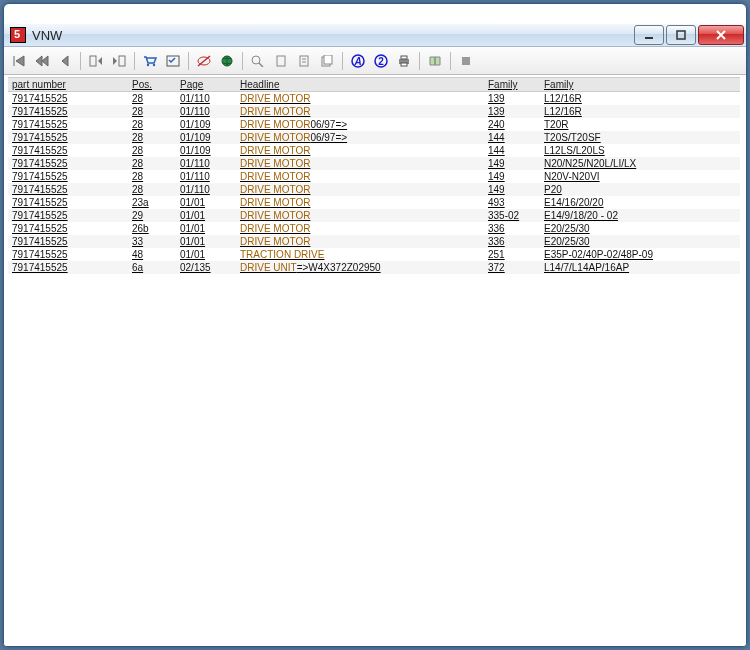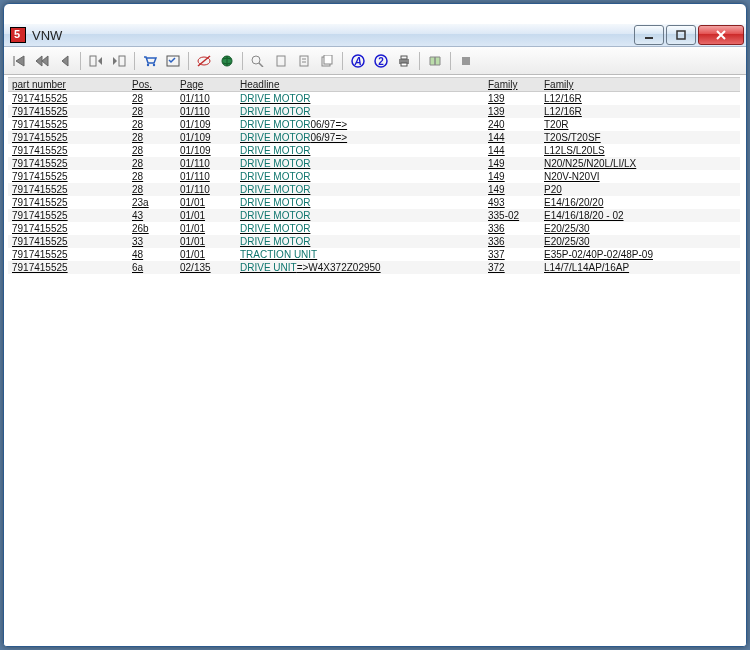--- a/index.html
+++ b/index.html
@@ -111,21 +111,21 @@
     padding:1px 4px;
     color:#222;
   }
   tbody tr:nth-child(even) td { background:#f5f5f5; }
   tbody td {
     padding:1px 4px;
     white-space:nowrap;
     vertical-align:top;
     color:#111;
   }
-  td .lnk { color:#0f766e; }
+  td .lnk { color:#a16207; }
   .col-part  { width:120px; }
   .col-pos   { width:48px; }
   .col-page  { width:60px; }
   .col-head  { width:248px; }
   .col-fam   { width:56px; }
 </style>
 </head>
 <body>
 
 <div class="window">
@@ -356,25 +356,25 @@
           <tr>
             <td>7917415525</td>
             <td>23a</td>
             <td>01/01</td>
             <td><span class="lnk">DRIVE MOTOR</span></td>
             <td>493</td>
             <td>E14/16/20/20</td>
           </tr>
           <tr>
             <td>7917415525</td>
-            <td>43</td>
+            <td>29</td>
             <td>01/01</td>
             <td><span class="lnk">DRIVE MOTOR</span></td>
             <td>335-02</td>
-            <td>E14/16/18/20 - 02</td>
+            <td>E14/9/18/20 - 02</td>
           </tr>
           <tr>
             <td>7917415525</td>
             <td>26b</td>
             <td>01/01</td>
             <td><span class="lnk">DRIVE MOTOR</span></td>
             <td>336</td>
             <td>E20/25/30</td>
           </tr>
           <tr>
@@ -382,22 +382,22 @@
             <td>33</td>
             <td>01/01</td>
             <td><span class="lnk">DRIVE MOTOR</span></td>
             <td>336</td>
             <td>E20/25/30</td>
           </tr>
           <tr>
             <td>7917415525</td>
             <td>48</td>
             <td>01/01</td>
-            <td><span class="lnk">TRACTION UNIT</span></td>
-            <td>337</td>
+            <td><span class="lnk">TRACTION DRIVE</span></td>
+            <td>251</td>
             <td>E35P-02/40P-02/48P-09</td>
           </tr>
           <tr>
             <td>7917415525</td>
             <td>6a</td>
             <td>02/135</td>
             <td><span class="lnk">DRIVE UNIT</span>=&gt;W4X372Z02950</td>
             <td>372</td>
             <td>L14/7/L14AP/16AP</td>
           </tr>

